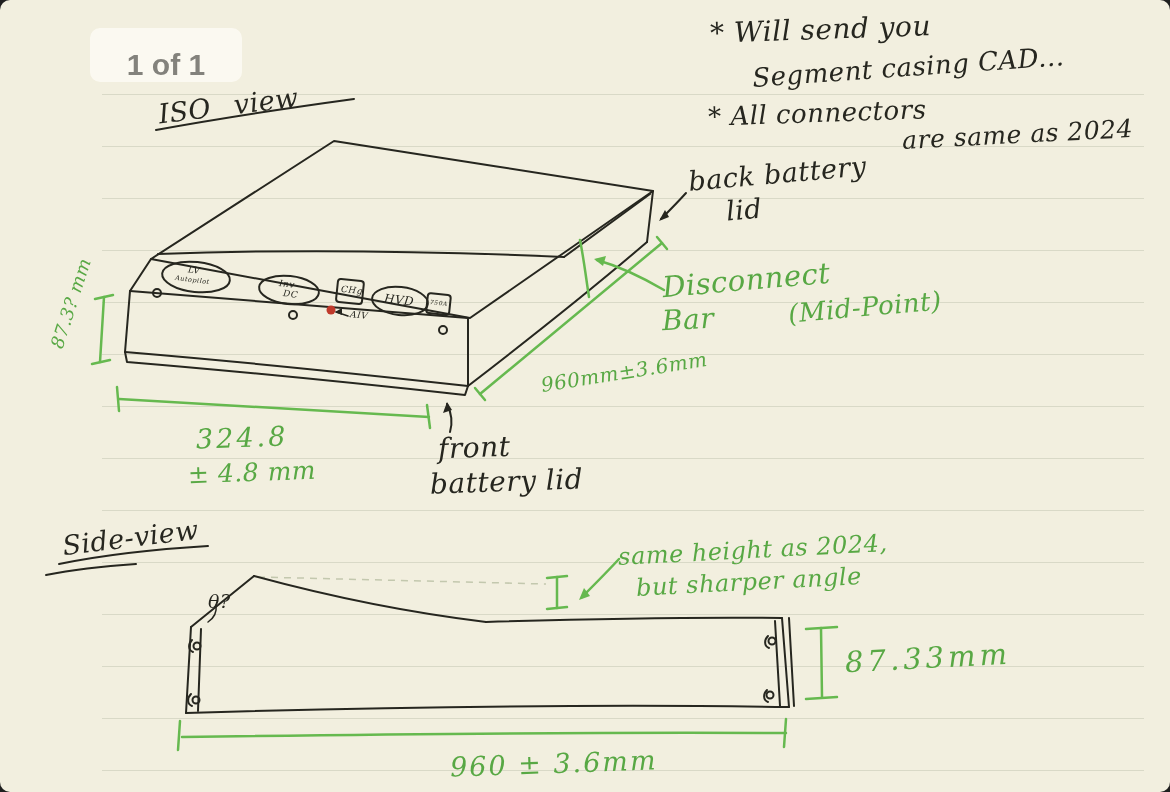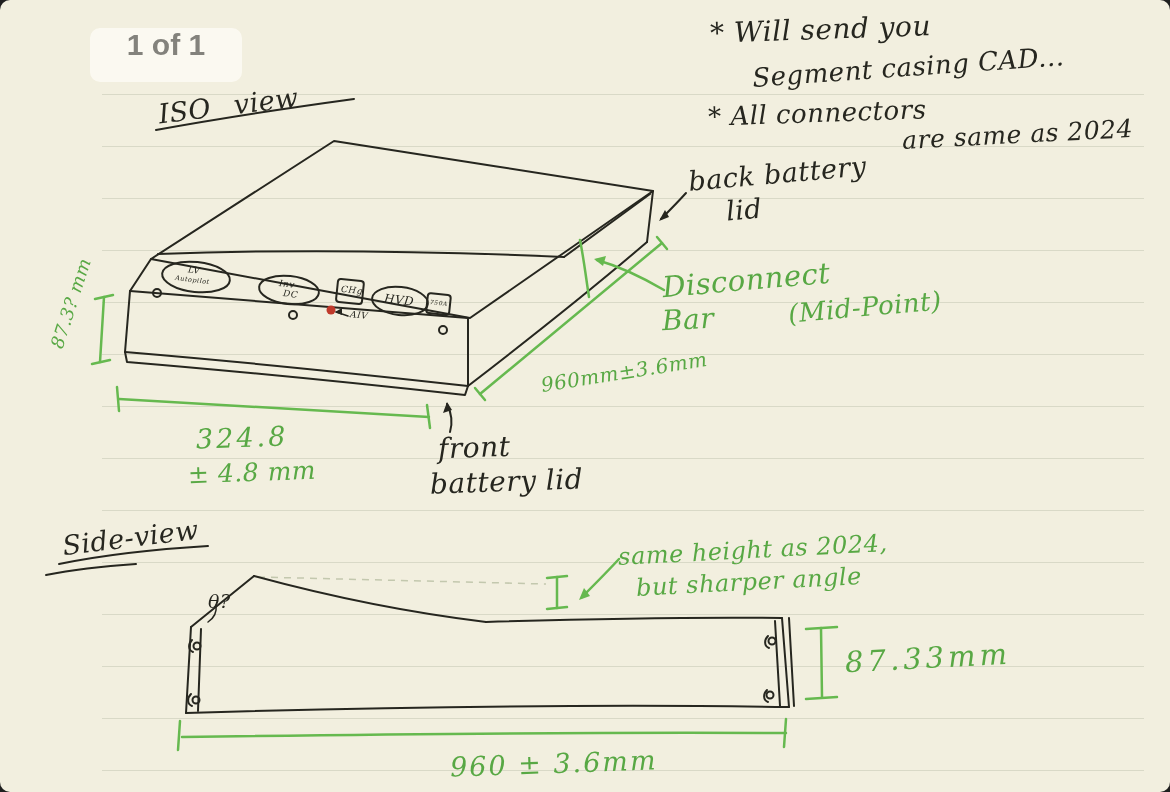--- a/index.html
+++ b/index.html
@@ -11,21 +11,21 @@
   .ruled-lines {
     position:absolute; left:102px; right:26px; top:43px; bottom:0;
     background-image:repeating-linear-gradient(to bottom,
       transparent 0px, transparent 51px, #d9d9c7 51px, #d9d9c7 52px);
     pointer-events:none;
   }
   .sketch-svg { position:absolute; left:0; top:0; }
   .page-pill {
     position:absolute; left:90px; top:28px; width:152px; height:54px;
     background:rgba(252,250,242,0.92); border-radius:10px;
-    display:flex; align-items:flex-start; justify-content:center;
+    display:flex; align-items:flex-end; justify-content:center;
   }
   .page-pill span {
     font-family:"Liberation Sans", sans-serif; font-weight:700;
     font-size:30px; color:#83827c; font-style:normal;
   }
   .hand {
     position:absolute; font-style:italic; color:#26261f;
     white-space:nowrap; line-height:1; letter-spacing:0.5px;
   }
   .green { color:#58a844; }

